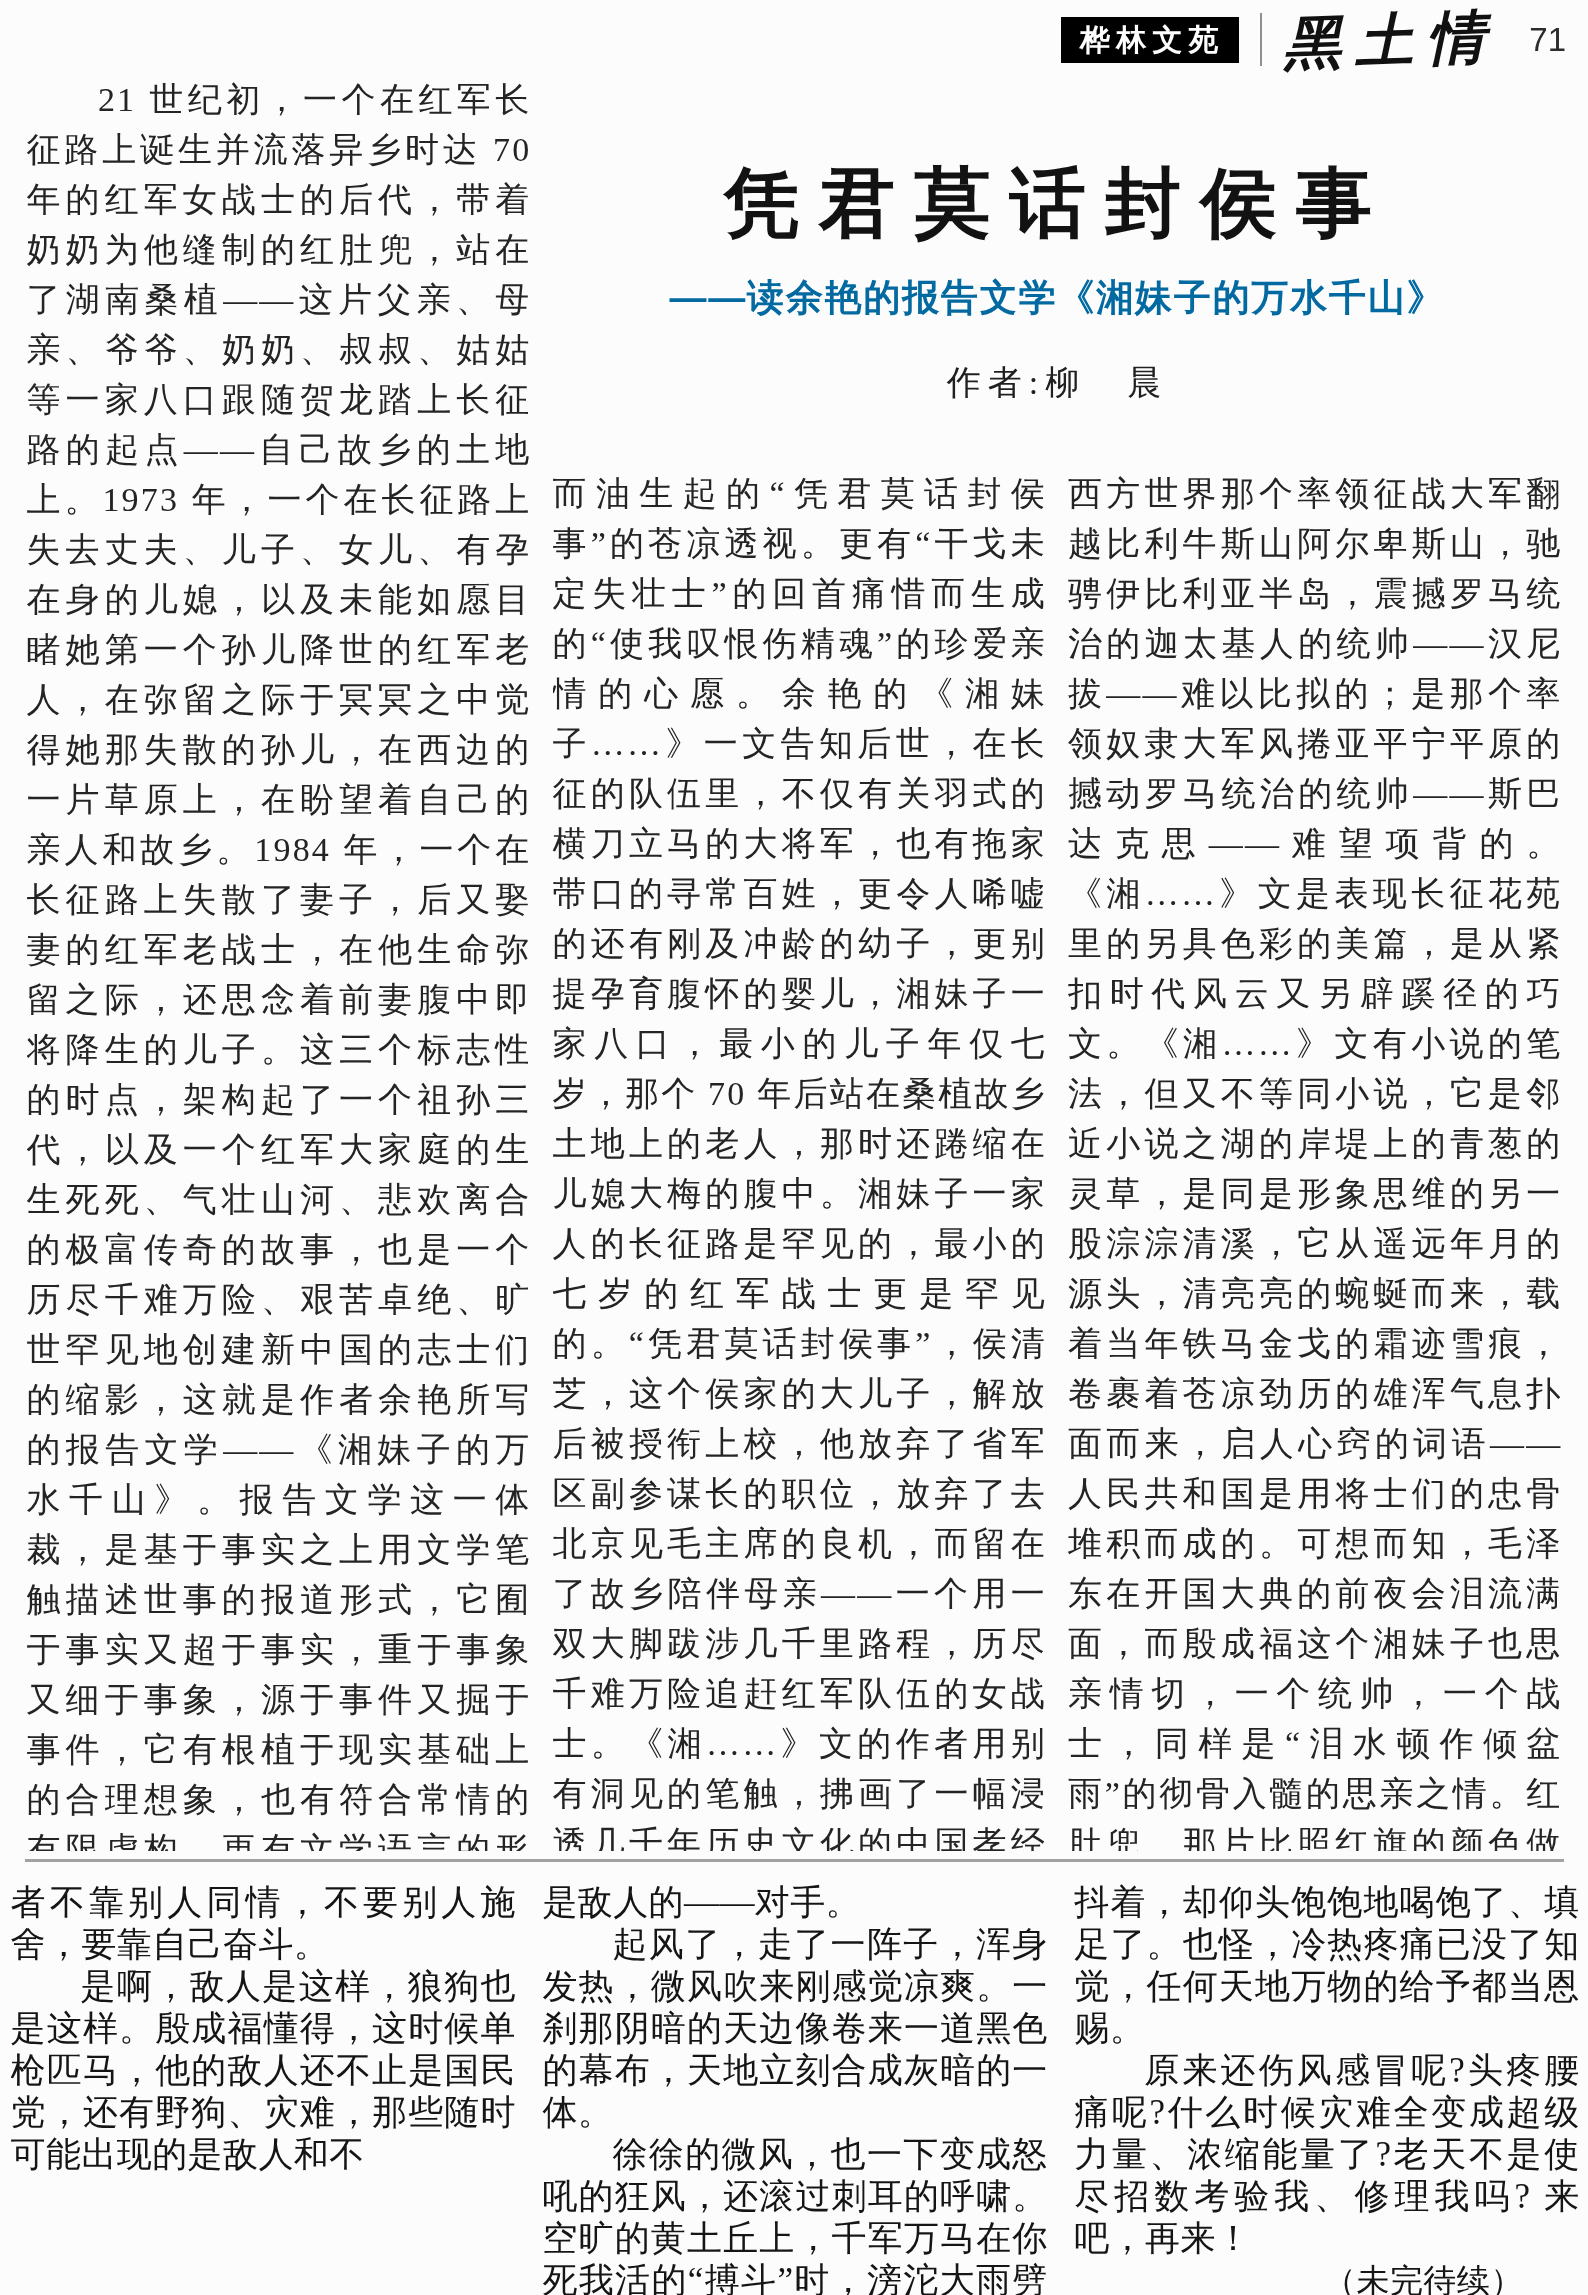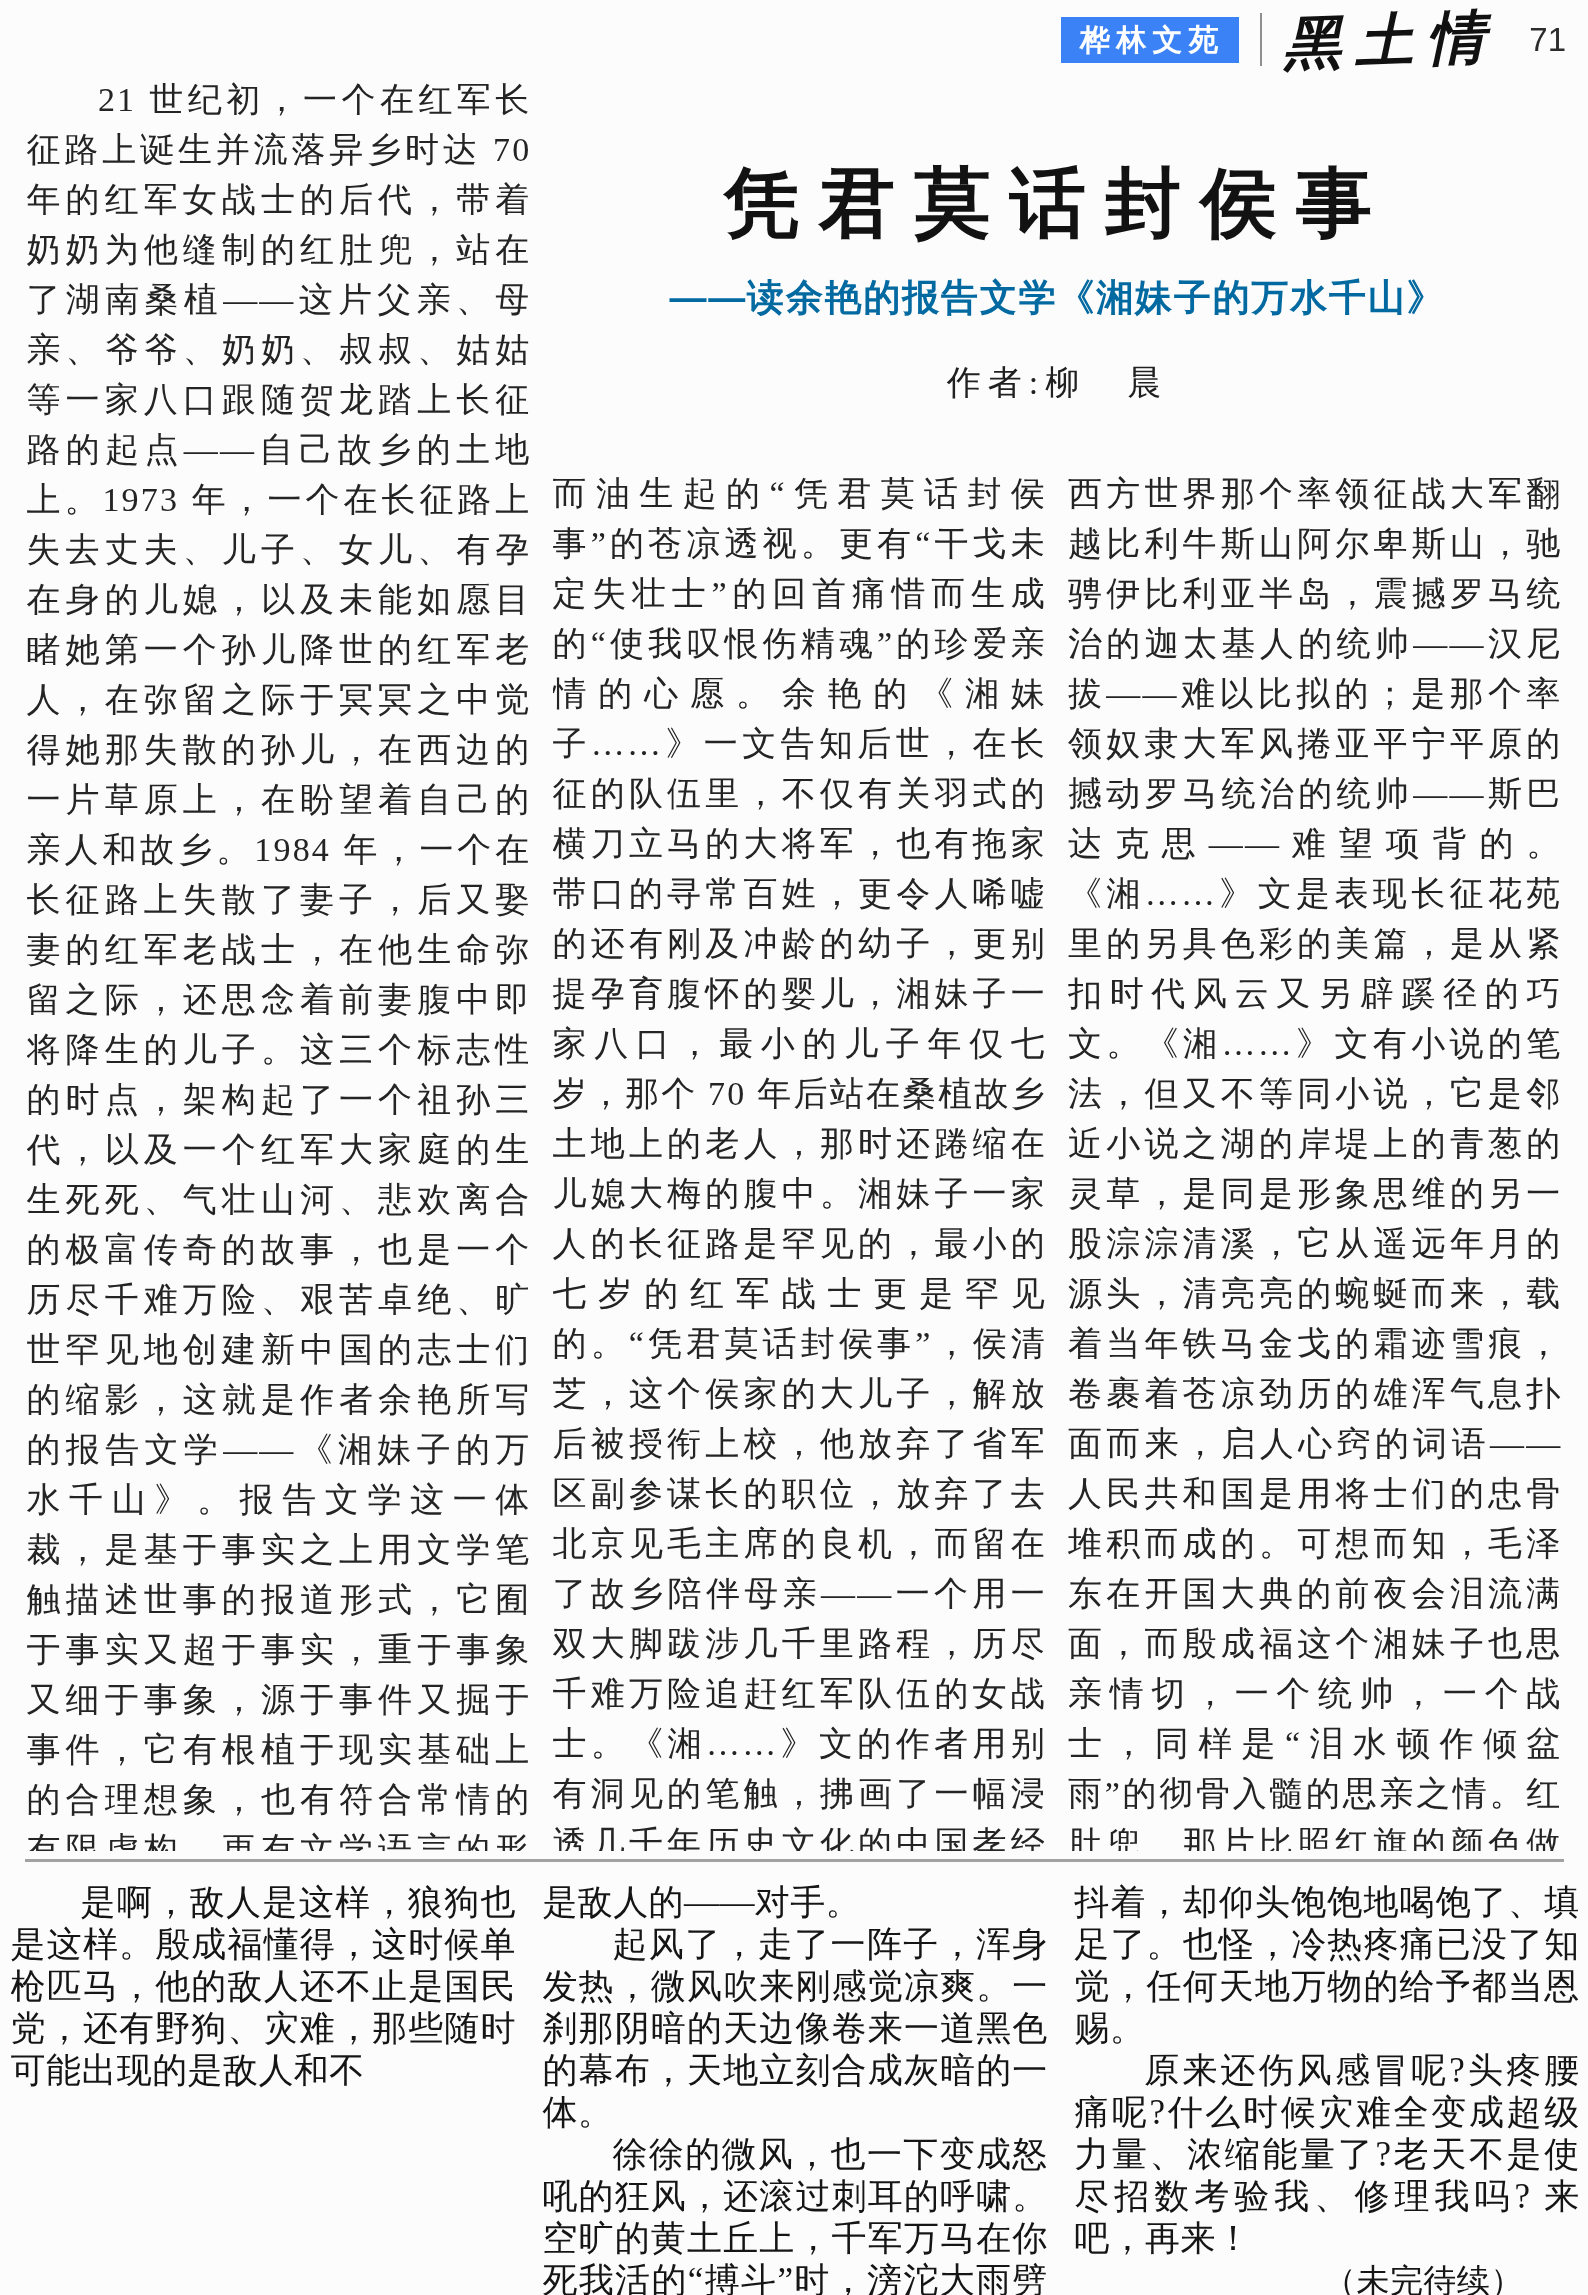--- a/index.html
+++ b/index.html
@@ -10,21 +10,21 @@
     color:#1e1e1e;
     font-family:"Liberation Serif","DejaVu Serif",serif;
     overflow:hidden;
   }
   
   .page-header{
     position:absolute;top:10.6px;right:23px;height:58px;
     display:flex;align-items:center;gap:21px;
   }
   .section-box{
-    background:#3b82f6;color:#ffffff;
+    background:#000000;color:#ffffff;
     font-family:"Liberation Sans","DejaVu Sans",sans-serif;
     font-weight:700;font-size:30px;letter-spacing:6.2px;
     padding:8px 14px 8px 19.4px;line-height:1;
   }
   .header-divider{width:2.6px;height:53px;background:#8f8f8f;}
   .magazine-logo{
     font-size:58px;font-weight:900;font-style:italic;
     letter-spacing:14px;transform:rotate(-2deg);
     font-family:"DejaVu Serif",serif;color:#111;
     line-height:1;white-space:nowrap;
@@ -103,20 +103,21 @@
         <div class="col bodytext">而油生起的“凭君莫话封侯事”的苍凉透视。更有“干戈未定失壮士”的回首痛惜而生成的“使我叹恨伤精魂”的珍爱亲情的心愿。余艳的《湘妹子……》一文告知后世，在长征的队伍里，不仅有关羽式的横刀立马的大将军，也有拖家带口的寻常百姓，更令人唏嘘的还有刚及冲龄的幼子，更别提孕育腹怀的婴儿，湘妹子一家八口，最小的儿子年仅七岁，那个 70 年后站在桑植故乡土地上的老人，那时还踡缩在儿媳大梅的腹中。湘妹子一家人的长征路是罕见的，最小的七岁的红军战士更是罕见的。“凭君莫话封侯事”，侯清芝，这个侯家的大儿子，解放后被授衔上校，他放弃了省军区副参谋长的职位，放弃了去北京见毛主席的良机，而留在了故乡陪伴母亲——一个用一双大脚跋涉几千里路程，历尽千难万险追赶红军队伍的女战士。《湘……》文的作者用别有洞见的笔触，拂画了一幅浸透几千年历史文化的中国孝经图，封侯觅官淡泊事，奉亲侍老作孝儿。一个有功于新中国，无愧于时代的英雄，和他的同样是英雄的母亲，甘于平淡平凡平常，过着寻常百姓的日子。读毛主席他老人家红军不怕远征难的诗句，已有高屋建瓴的雄浑气势，读《湘……》文是更见高楼之砖瓦雄鹰之翅羽，细而清晰，真而灵活。九十多年前的发生在中国大地上的长征，以及领导长征的统帅，是闻名</div>
         <div class="col bodytext">西方世界那个率领征战大军翻越比利牛斯山阿尔卑斯山，驰骋伊比利亚半岛，震撼罗马统治的迦太基人的统帅——汉尼拔——难以比拟的；是那个率领奴隶大军风捲亚平宁平原的撼动罗马统治的统帅——斯巴达克思——难望项背的。《湘……》文是表现长征花苑里的另具色彩的美篇，是从紧扣时代风云又另辟蹊径的巧文。《湘……》文有小说的笔法，但又不等同小说，它是邻近小说之湖的岸堤上的青葱的灵草，是同是形象思维的另一股淙淙清溪，它从遥远年月的源头，清亮亮的蜿蜒而来，载着当年铁马金戈的霜迹雪痕，卷裹着苍凉劲历的雄浑气息扑面而来，启人心窍的词语——人民共和国是用将士们的忠骨堆积而成的。可想而知，毛泽东在开国大典的前夜会泪流满面，而殷成福这个湘妹子也思亲情切，一个统帅，一个战士，同样是“泪水顿作倾盆雨”的彻骨入髓的思亲之情。红肚兜，那片比照红旗的颜色做成的带有幸运色彩的历尽沧桑的庇佑物，最终成了跪在苍天下的侯家子孙们，告慰天上英灵的通灵的信物——散失在四川阿坝草原上的孙儿回来了！回首征程，不忘初心，习总书记振聋发聩的告诫之音，与那片血色般的肚兜，像托起神圣的红云，一起从共产党人的脚下升起，升起，再升起，升到一个前所未有的崭新高度……</div>
       </div>
     </div>
   </div>
 
   <hr class="section-divider">
 
   <section class="bottom-section">
     <div class="bcol">
+      <p>者不靠别人同情，不要别人施舍，要靠自己奋斗。</p>
       <p class="indent">是啊，敌人是这样，狼狗也是这样。殷成福懂得，这时候单枪匹马，他的敌人还不止是国民党，还有野狗、灾难，那些随时可能出现的是敌人和不</p>
     </div>
     <div class="bcol">
       <p>是敌人的——对手。</p>
       <p class="indent">起风了，走了一阵子，浑身发热，微风吹来刚感觉凉爽。一刹那阴暗的天边像卷来一道黑色的幕布，天地立刻合成灰暗的一体。</p>
       <p class="indent">徐徐的微风，也一下变成怒吼的狂风，还滚过刺耳的呼啸。空旷的黄土丘上，千军万马在你死我活的“搏斗”时，滂沱大雨劈头盖脑地鞭打下来。</p>
 
     </div>
     <div class="bcol">
       <p>抖着，却仰头饱饱地喝饱了、填足了。也怪，冷热疼痛已没了知觉，任何天地万物的给予都当恩赐。</p>

